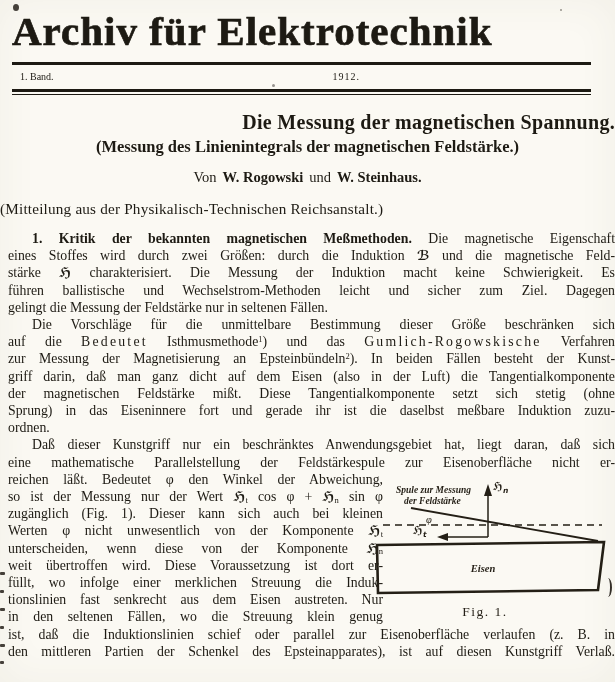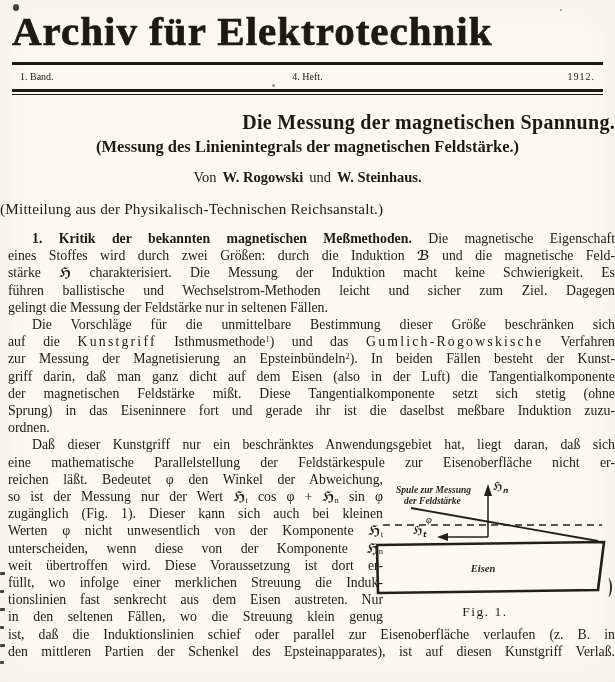--- a/index.html
+++ b/index.html
@@ -4,21 +4,21 @@
 <style>
   * { margin:0; padding:0; box-sizing:border-box; }
   html,body { background:#d8d5cd; }
   .page {
     --paper:#fbf9f3; --ink:#1d1a13;
     width:615px; height:682px; position:relative; overflow:hidden;
     background:var(--paper); color:var(--ink);
     font-family:"Liberation Serif","DejaVu Serif",serif;
     box-shadow:inset 0 0 40px rgba(90,80,50,.06);
   }
-  .masthead { padding:2px 12px 0 12px; }
+  .masthead { padding:2px 24px 0 12px; }
   .journal-title {
     font-size:41px; line-height:50px; font-weight:bold; letter-spacing:1px;
     -webkit-text-stroke:.7px currentColor; white-space:nowrap; margin-top:4px;
   }
   .rule-a { border-top:3px solid var(--ink); margin-top:6px; }
   .info-row { display:flex; align-items:flex-start; padding:6px 8px 7px 8px; font-size:10px; }
   .info-row .cell-l { width:170px; }
   .info-row .cell-m { flex:1; text-align:center; }
   .info-row .cell-r { width:170px; text-align:right; letter-spacing:1px; }
   .rule-b { border-top:3.5px solid var(--ink); border-bottom:1.5px solid var(--ink); height:6px; }
@@ -55,41 +55,40 @@
 </head>
 <body>
 
 <div class="page" style="--paper: #fbf9f3; --ink: #1d1a13;">
 
   <header class="masthead">
     <h1 class="journal-title">Archiv für Elektrotechnik</h1>
     <div class="rule-a"></div>
     <div class="info-row">
       <span class="cell-l">1. Band.</span>
-      <span class="cell-m">4. Heft.</span>
       <span class="cell-r">1912.</span>
     </div>
     <div class="rule-b"></div>
   </header>
 
   <section>
     <h2 class="article-title">Die Messung der magnetischen Spannung.</h2>
     <h3 class="article-subtitle">(Messung des Linienintegrals der magnetischen Feldstärke.)</h3>
     <p class="byline"><span>Von</span><span class="bold">W. Rogowski</span><span>und</span><span class="bold">W. Steinhaus.</span></p>
     <p class="affiliation">(Mitteilung aus der Physikalisch-Technischen Reichsanstalt.)</p>
   </section>
 
   <section class="article-body">
       <div class="line indent"><span class="b">1. Kritik der bekannten magnetischen Meßmethoden.</span><span> Die magnetische Eigenschaft</span></div>
       <div class="line"><span>eines Stoffes wird durch zwei Größen: durch die Induktion </span><span class="fr">ℬ</span><span> und die magnetische Feld-</span></div>
       <div class="line"><span>stärke </span><span class="fr">ℌ</span><span> charakterisiert. Die Messung der Induktion macht keine Schwierigkeit. Es</span></div>
       <div class="line"><span>führen ballistische und Wechselstrom-Methoden leicht und sicher zum Ziel. Dagegen</span></div>
       <div class="line left"><span>gelingt die Messung der Feldstärke nur in seltenen Fällen.</span></div>
       <div class="line indent"><span>Die Vorschläge für die unmittelbare Bestimmung dieser Größe beschränken sich</span></div>
-      <div class="line"><span>auf die </span><span class="sp">Kunstgriff</span><span> Isthmusmethode</span><sup>1</sup><span>) und das </span><span class="sp">Gumlich-Rogowskische</span><span> Verfahren</span></div>
+      <div class="line"><span>auf die </span><span class="sp">Bedeutet</span><span> Isthmusmethode</span><sup>1</sup><span>) und das </span><span class="sp">Gumlich-Rogowskische</span><span> Verfahren</span></div>
       <div class="line"><span>zur Messung der Magnetisierung an Epsteinbündeln</span><sup>2</sup><span>). In beiden Fällen besteht der Kunst-</span></div>
       <div class="line"><span>griff darin, daß man ganz dicht auf dem Eisen (also in der Luft) die Tangentialkomponente</span></div>
       <div class="line"><span>der magnetischen Feldstärke mißt. Diese Tangentialkomponente setzt sich stetig (ohne</span></div>
       <div class="line"><span>Sprung) in das Eiseninnere fort und gerade ihr ist die daselbst meßbare Induktion zuzu-</span></div>
       <div class="line left"><span>ordnen.</span></div>
       <div class="line indent"><span>Daß dieser Kunstgriff nur ein beschränktes Anwendungsgebiet hat, liegt daran, daß sich</span></div>
       <div class="line"><span>eine mathematische Parallelstellung der Feldstärkespule zur Eisenoberfläche nicht er-</span></div>
       <div class="line narrow"><span>reichen läßt. Bedeutet φ den Winkel der Abweichung,</span></div>
       <div class="line narrow"><span>so ist der Messung nur der Wert </span><span class="fr">ℌ</span><sub>t</sub><span> cos φ + </span><span class="fr">ℌ</span><sub>n</sub><span> sin φ</span></div>
       <div class="line narrow"><span>zugänglich (Fig. 1). Dieser kann sich auch bei kleinen</span></div>

